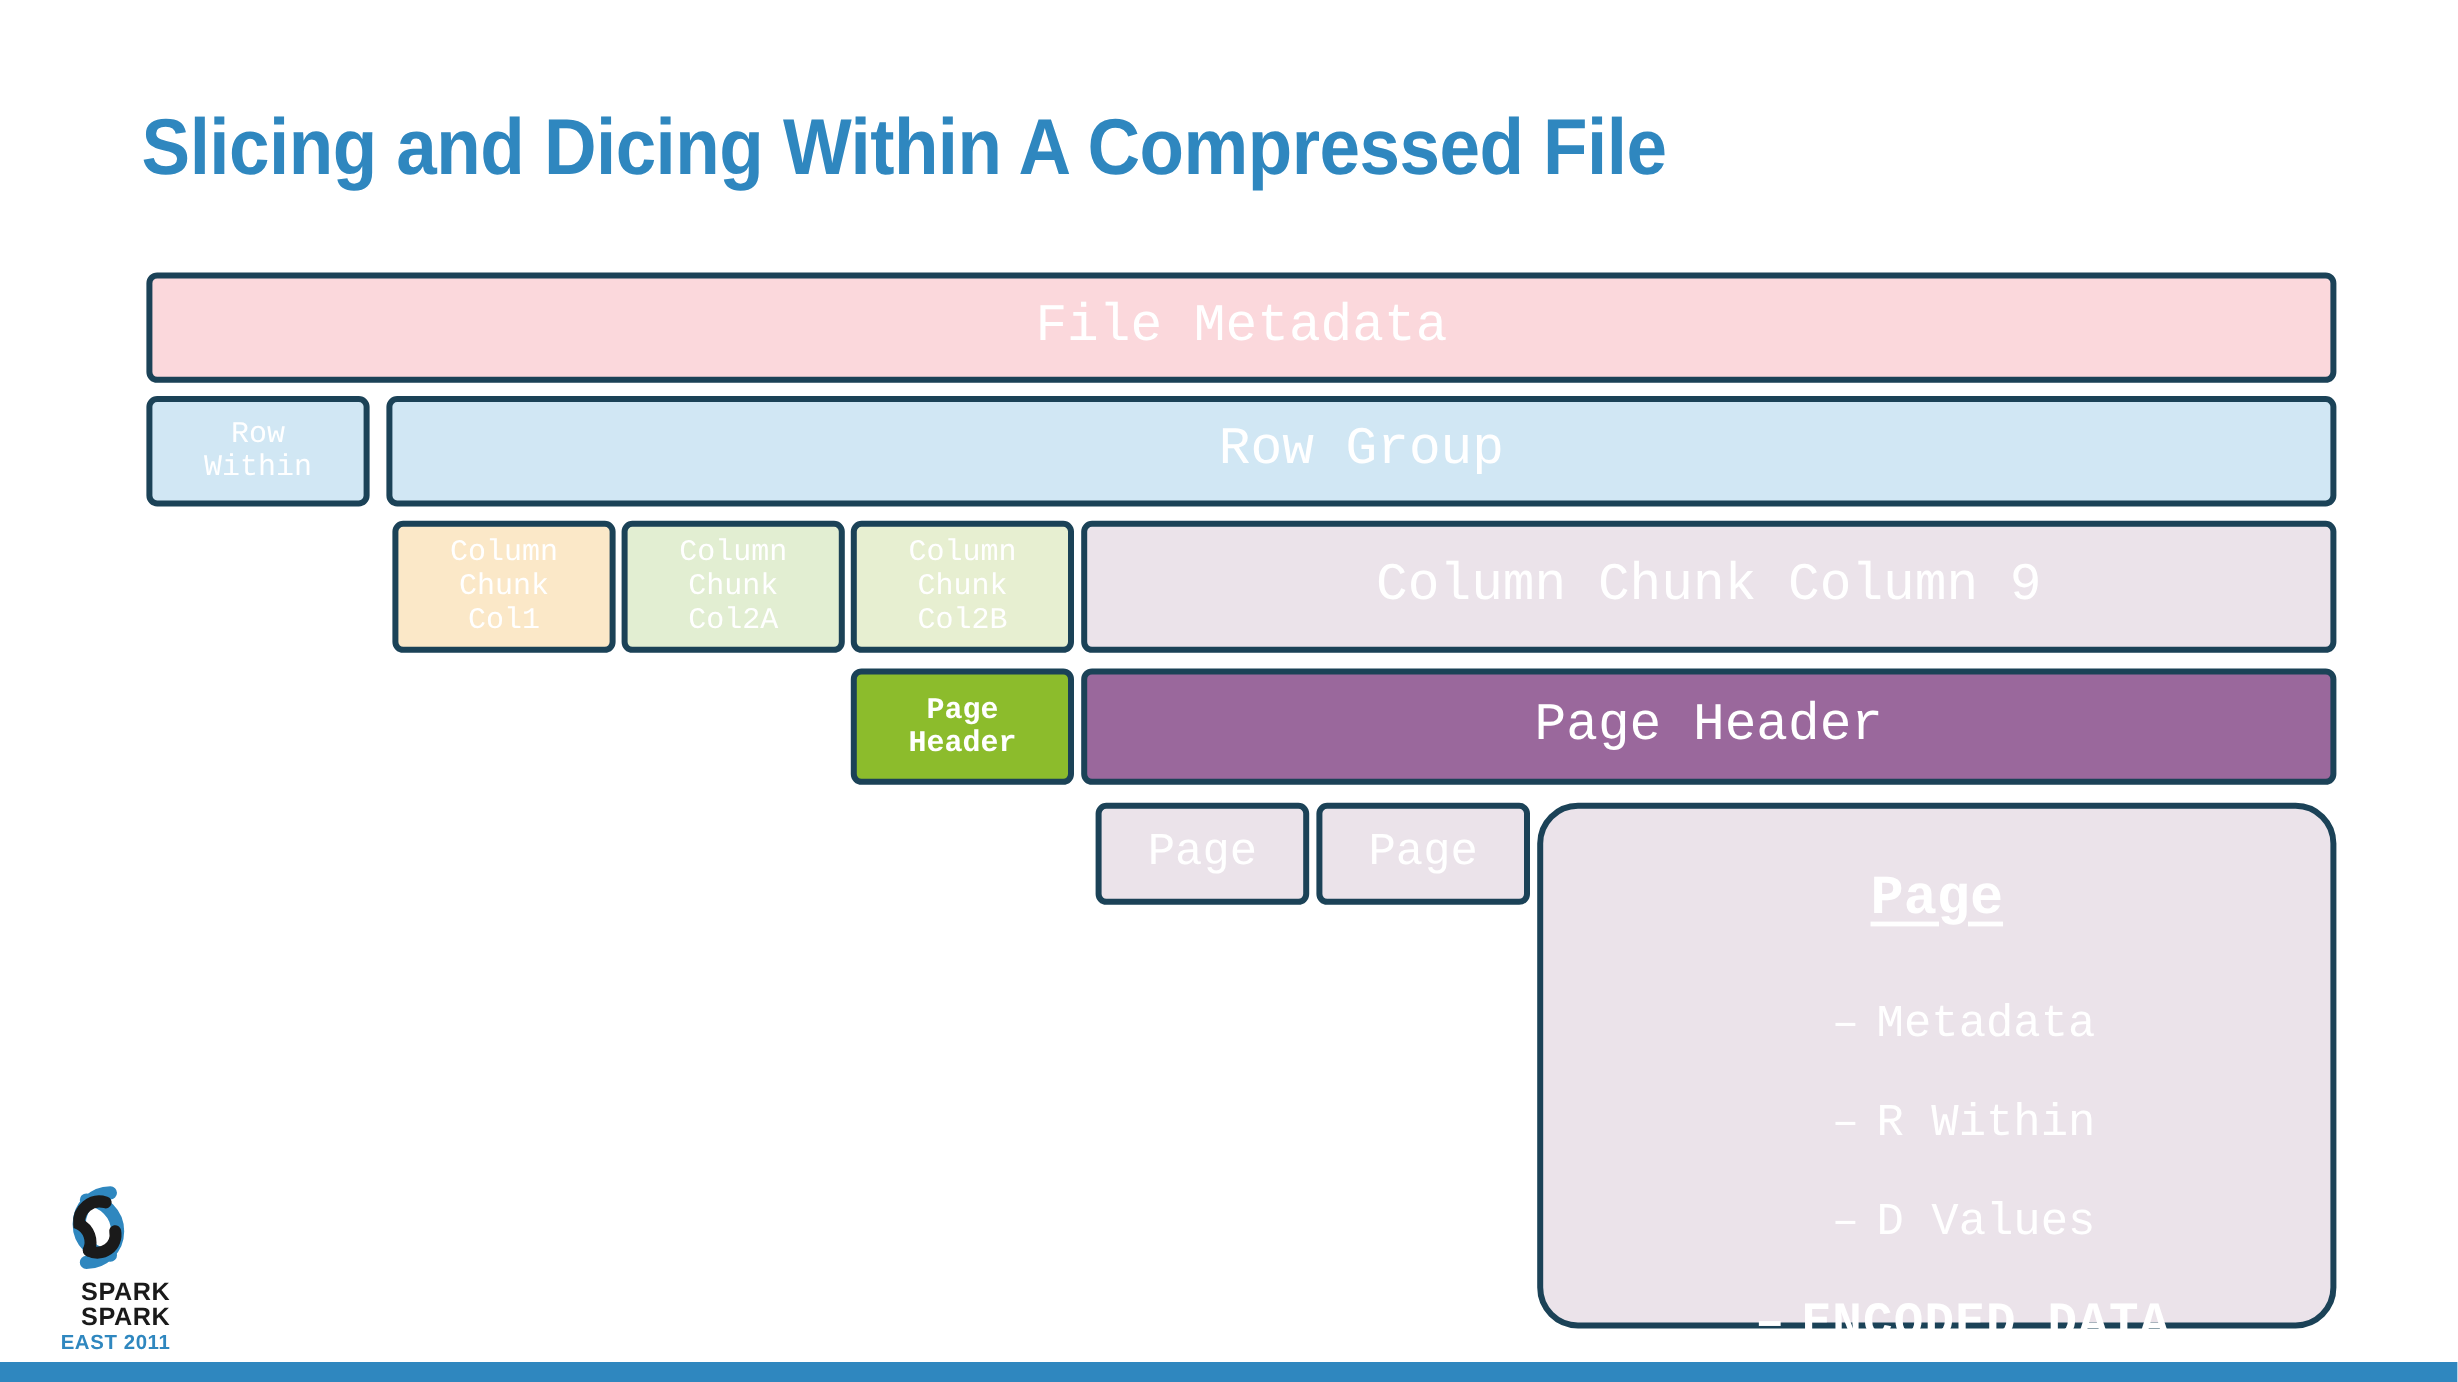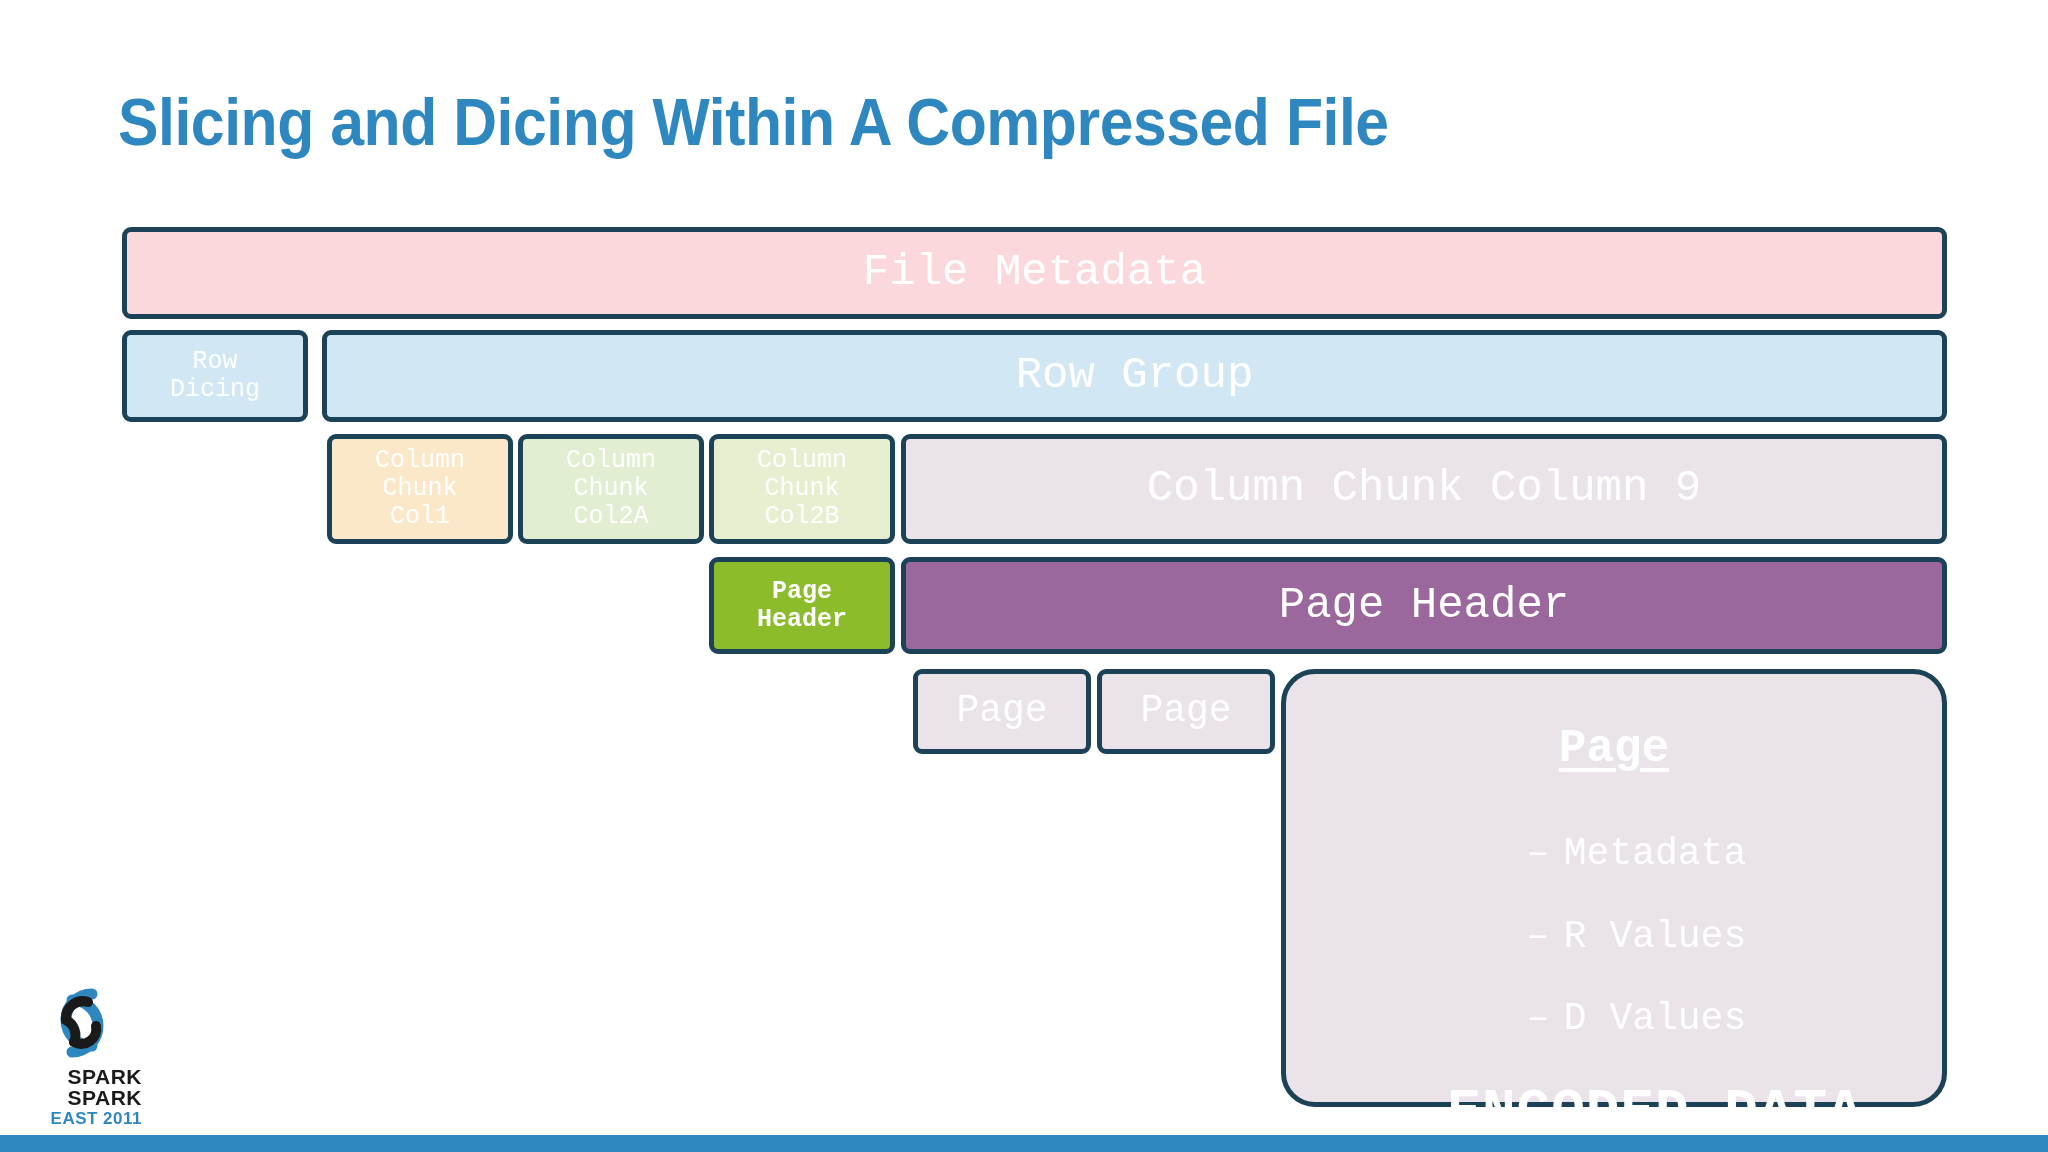--- a/index.html
+++ b/index.html
@@ -188,21 +188,21 @@
     color: #ffffff;
     margin-bottom: 22px;
     white-space: nowrap;
   }
   .page-detail-list li .dash {
     display: inline-block;
     width: 52px;
   }
   .page-detail-list li.strong {
     font-weight: bold;
-    font-size: 56px;
+    font-size: 41px;
     letter-spacing: 1px;
   }
 
   
   .logo {
     position: absolute;
     left: 22px;
     top: 980px;
     width: 120px;
     height: 140px;
@@ -246,21 +246,21 @@
 </head>
 <body>
 
 <div class="slide-title">Slicing and Dicing Within A Compressed File</div>
 
 <div class="diagram">
 
   <div class="node n-file-metadata">File Metadata</div>
 
   <div class="node n-rowgroup-small">Row
-Dicing</div>
+Within</div>
 
   <div class="node n-rowgroup-big">Row Group</div>
 
   <div class="node n-chunk-col1">Column
 Chunk
 Col1</div>
 
   <div class="node n-chunk-col2a">Column
 Chunk
 Col2A</div>
@@ -280,21 +280,21 @@
 
   <div class="node n-page-2">Page</div>
 
   <div class="node n-page-detail">
     <div class="page-detail-title">Page</div>
     <ul class="page-detail-list">
       <li>
         <span class="dash">–</span><span>Metadata</span>
       </li>
       <li>
-        <span class="dash">–</span><span>R Values</span>
+        <span class="dash">–</span><span>R Within</span>
       </li>
       <li>
         <span class="dash">–</span><span>D Values</span>
       </li>
       <li class="strong">
         <span class="dash">–</span><span>ENCODED DATA</span>
       </li>
     </ul>
   </div>
 

